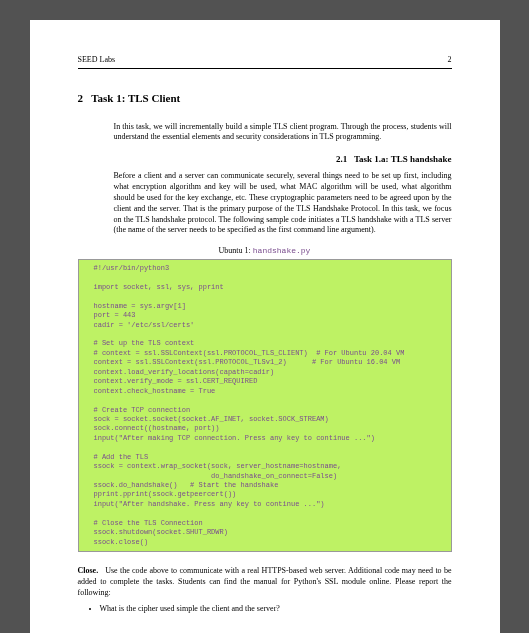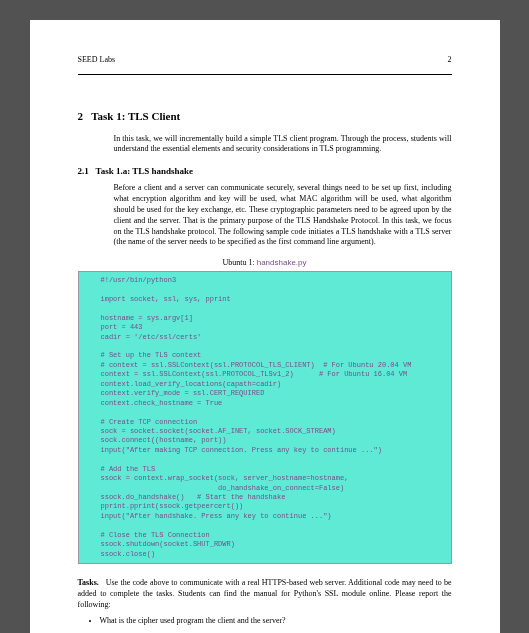--- a/index.html
+++ b/index.html
@@ -16,55 +16,56 @@
       padding: 35px 48px 60px 48px;
       font-size: 8px;
       color: #000;
       line-height: 1.35;
     }
     .header-row {
       display: flex;
       justify-content: space-between;
       align-items: baseline;
       border-bottom: 0.5px solid #000;
-      padding-bottom: 8px;
-      margin-bottom: 34px;
+      padding-bottom: 2px;
+      margin-bottom: 22px;
       font-family: Liberation Serif, serif;
     }
     .header-title { font-size: 8px; }
     .page-num { font-size: 8px; }
     h2.section {
       font-size: 11px;
       font-weight: bold;
-      margin-bottom: 10px;
+      margin-bottom: 16px;
     }
     .para {
       text-align: justify;
       margin-bottom: 10px;
       margin-left: 36px;
     }
     h3.subsection {
       font-size: 9px;
       font-weight: bold;
       margin-bottom: 6px;
+      text-align: right;
     }
     .listing-caption {
       text-align: center;
       font-size: 8px;
       margin-bottom: 2px;
     }
     .listing-caption .filename {
-      font-family: Liberation Sans, sans-serif;
+      font-family: Liberation Mono, monospace;
       color: #7a4d8e;
       text-align: right;
     }
     .code-block {
-      background: #5eead4;
+      background: #bef264;
       border: 1px solid #999;
-      padding: 4px 22px;
+      padding: 4px 15px;
       font-family: 'Courier New', monospace;
       font-size: 7px;
       color: #7a4d8e;
       line-height: 1.35;
       white-space: pre;
       overflow: hidden;
       margin-bottom: 14px;
     }
     .tasks-para {
       text-align: justify;
@@ -132,20 +133,20 @@
                             do_handshake_on_connect=False)
 ssock.do_handshake()   # Start the handshake
 pprint.pprint(ssock.getpeercert())
 input("After handshake. Press any key to continue ...")
 
 # Close the TLS Connection
 ssock.shutdown(socket.SHUT_RDWR)
 ssock.close()</pre>
 
   <p class="tasks-para">
-    <span class="tasks-label">Tasks.</span>&nbsp;&nbsp;&nbsp;<span>Use the code above to communicate with a real HTTPS-based web server. Additional code may need to be added to complete the tasks. Students can find the manual for Python's SSL module online. Please report the following:</span>
+    <span class="tasks-label">Close.</span>&nbsp;&nbsp;&nbsp;<span>Use the code above to communicate with a real HTTPS-based web server. Additional code may need to be added to complete the tasks. Students can find the manual for Python's SSL module online. Please report the following:</span>
   </p>
 
   <ul class="bullets">
-    <li>What is the cipher used program the client and the server?</li>
+    <li>What is the cipher used simple the client and the server?</li>
   </ul>
 
 </div>
 
 </body></html>

